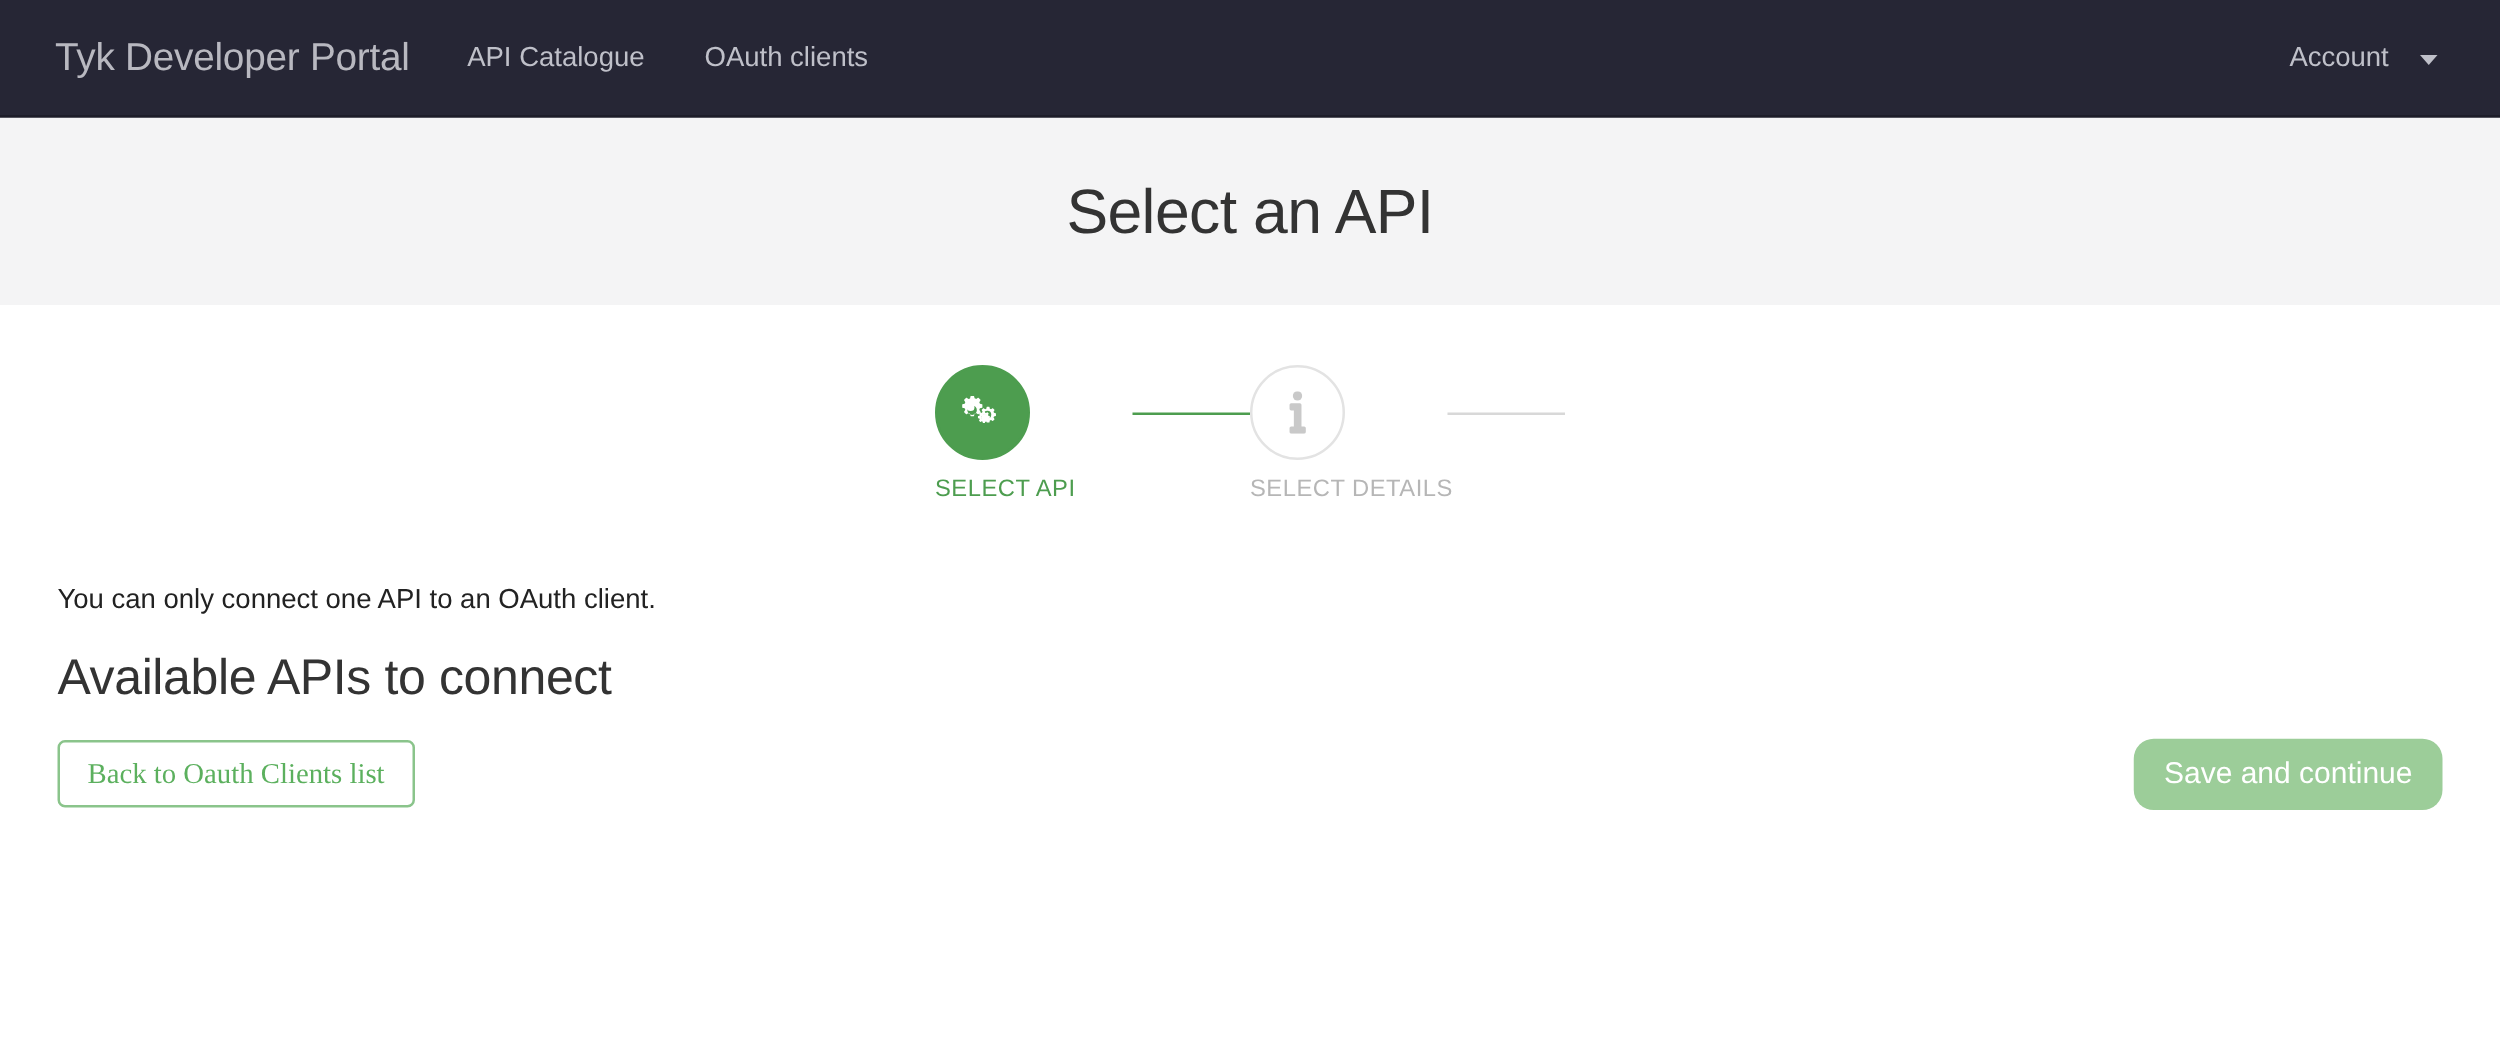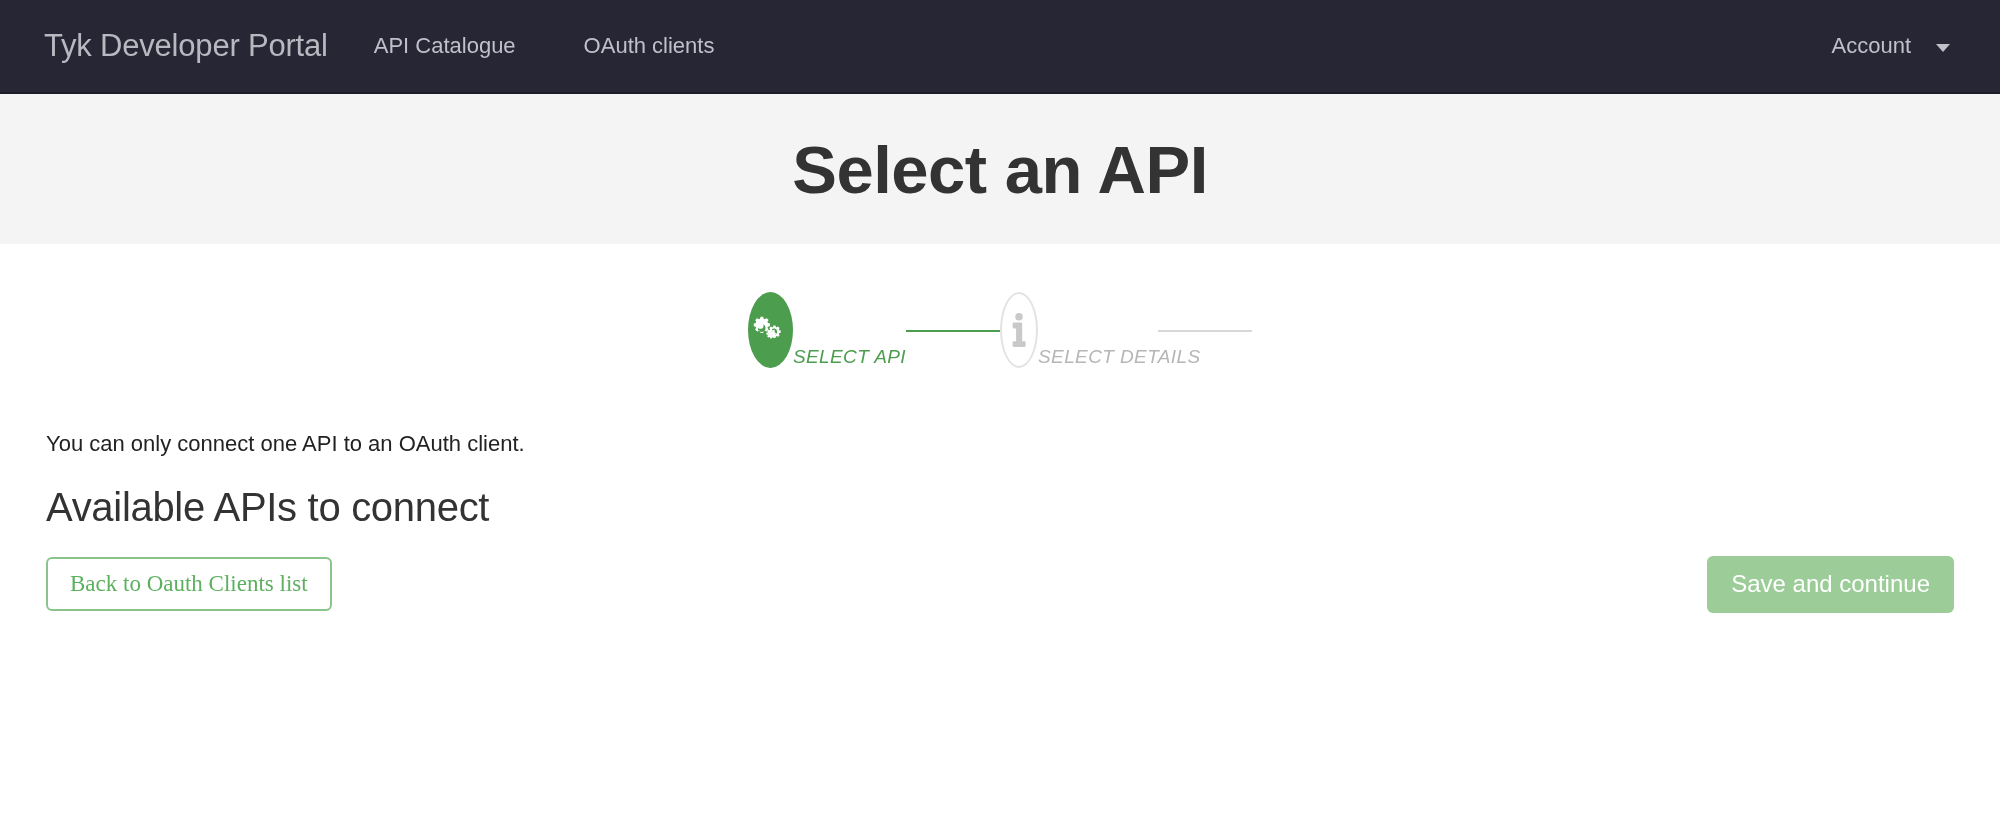--- a/index.html
+++ b/index.html
@@ -26,21 +26,21 @@
     color: #b8b8c0;
     font-size: 31px;
     letter-spacing: -0.2px;
     white-space: nowrap;
     cursor: pointer;
   }
   .nav-links {
     display: flex;
     align-items: center;
     margin-left: 46px;
-    gap: 68px;
+    gap: 48px;
   }
   .nav-link {
     color: #bfc0c9;
     font-size: 22px;
     white-space: nowrap;
     cursor: pointer;
   }
   .nav-right {
     margin-left: auto;
     display: flex;
@@ -65,23 +65,23 @@
 
   
   .page-header {
     height: 150px;
     background: #f4f4f5;
     display: flex;
     align-items: center;
     justify-content: center;
   }
   .page-title {
-    font-size: 67px;
+    font-size: 50px;
     color: #333333;
-    font-weight: bold;
+    font-weight: normal;
     letter-spacing: -0.5px;
   }
 
   
   .content {
     background: #ffffff;
     padding: 0;
     position: relative;
     height: 599px;
   }
@@ -89,22 +89,22 @@
   
   .stepper {
     display: flex;
     justify-content: center;
     align-items: flex-start;
     padding-top: 48px;
   }
   .step {
     width: 158px;
     display: flex;
-    align-items: flex-end;
-    font-style: italic;
+    flex-direction: column;
+    align-items: flex-start;
   }
   .step-circle {
     width: 76px;
     height: 76px;
     border-radius: 50%;
     display: flex;
     align-items: center;
     justify-content: center;
     background: #ffffff;
     border: 2px solid #e3e3e3;
@@ -182,21 +182,21 @@
     font-size: 23px;
     font-family: Liberation Serif, serif;
     padding: 13px 22px 14px 22px;
     cursor: pointer;
     line-height: 1;
     white-space: nowrap;
   }
   .btn-green-muted {
     background: #9ccd99;
     border: none;
-    border-radius: 6px;
+    border-radius: 16px;
     color: #ffffff;
     font-size: 24px;
     font-family: "Liberation Sans", sans-serif;
     padding: 16px 24px 17px 24px;
     cursor: pointer;
     line-height: 1;
     white-space: nowrap;
     margin-top: -1px;
   }
 </style>

